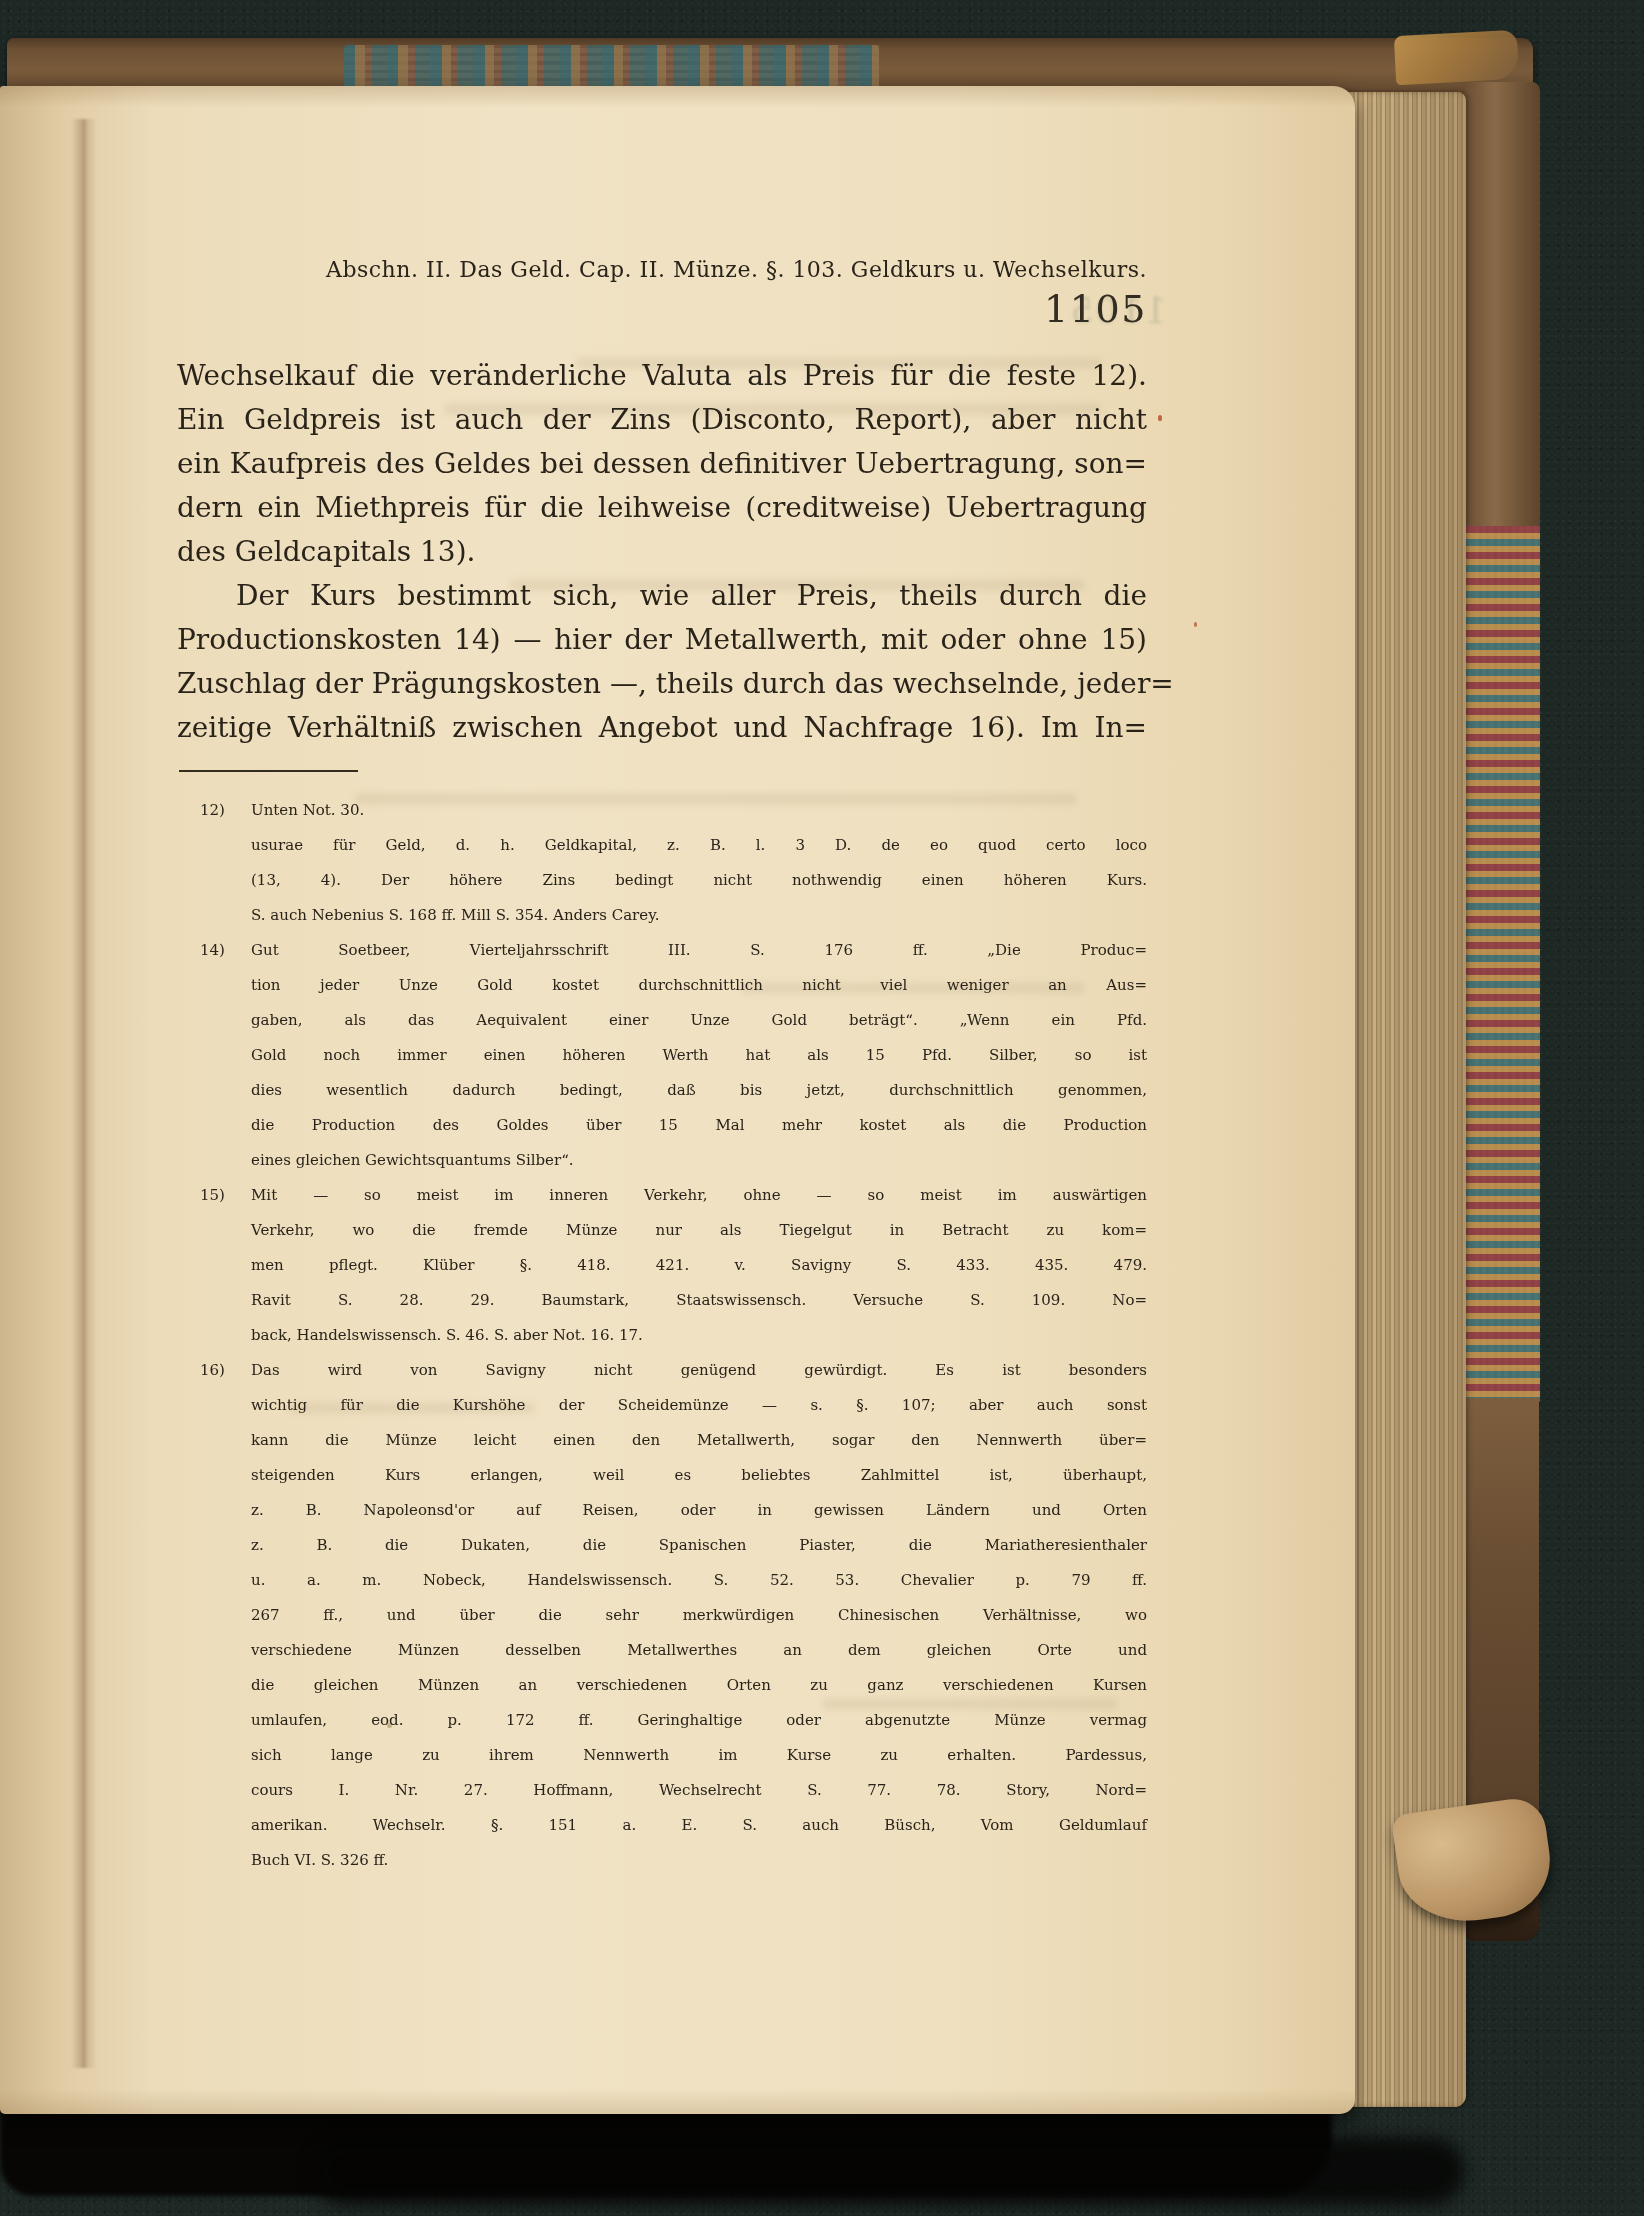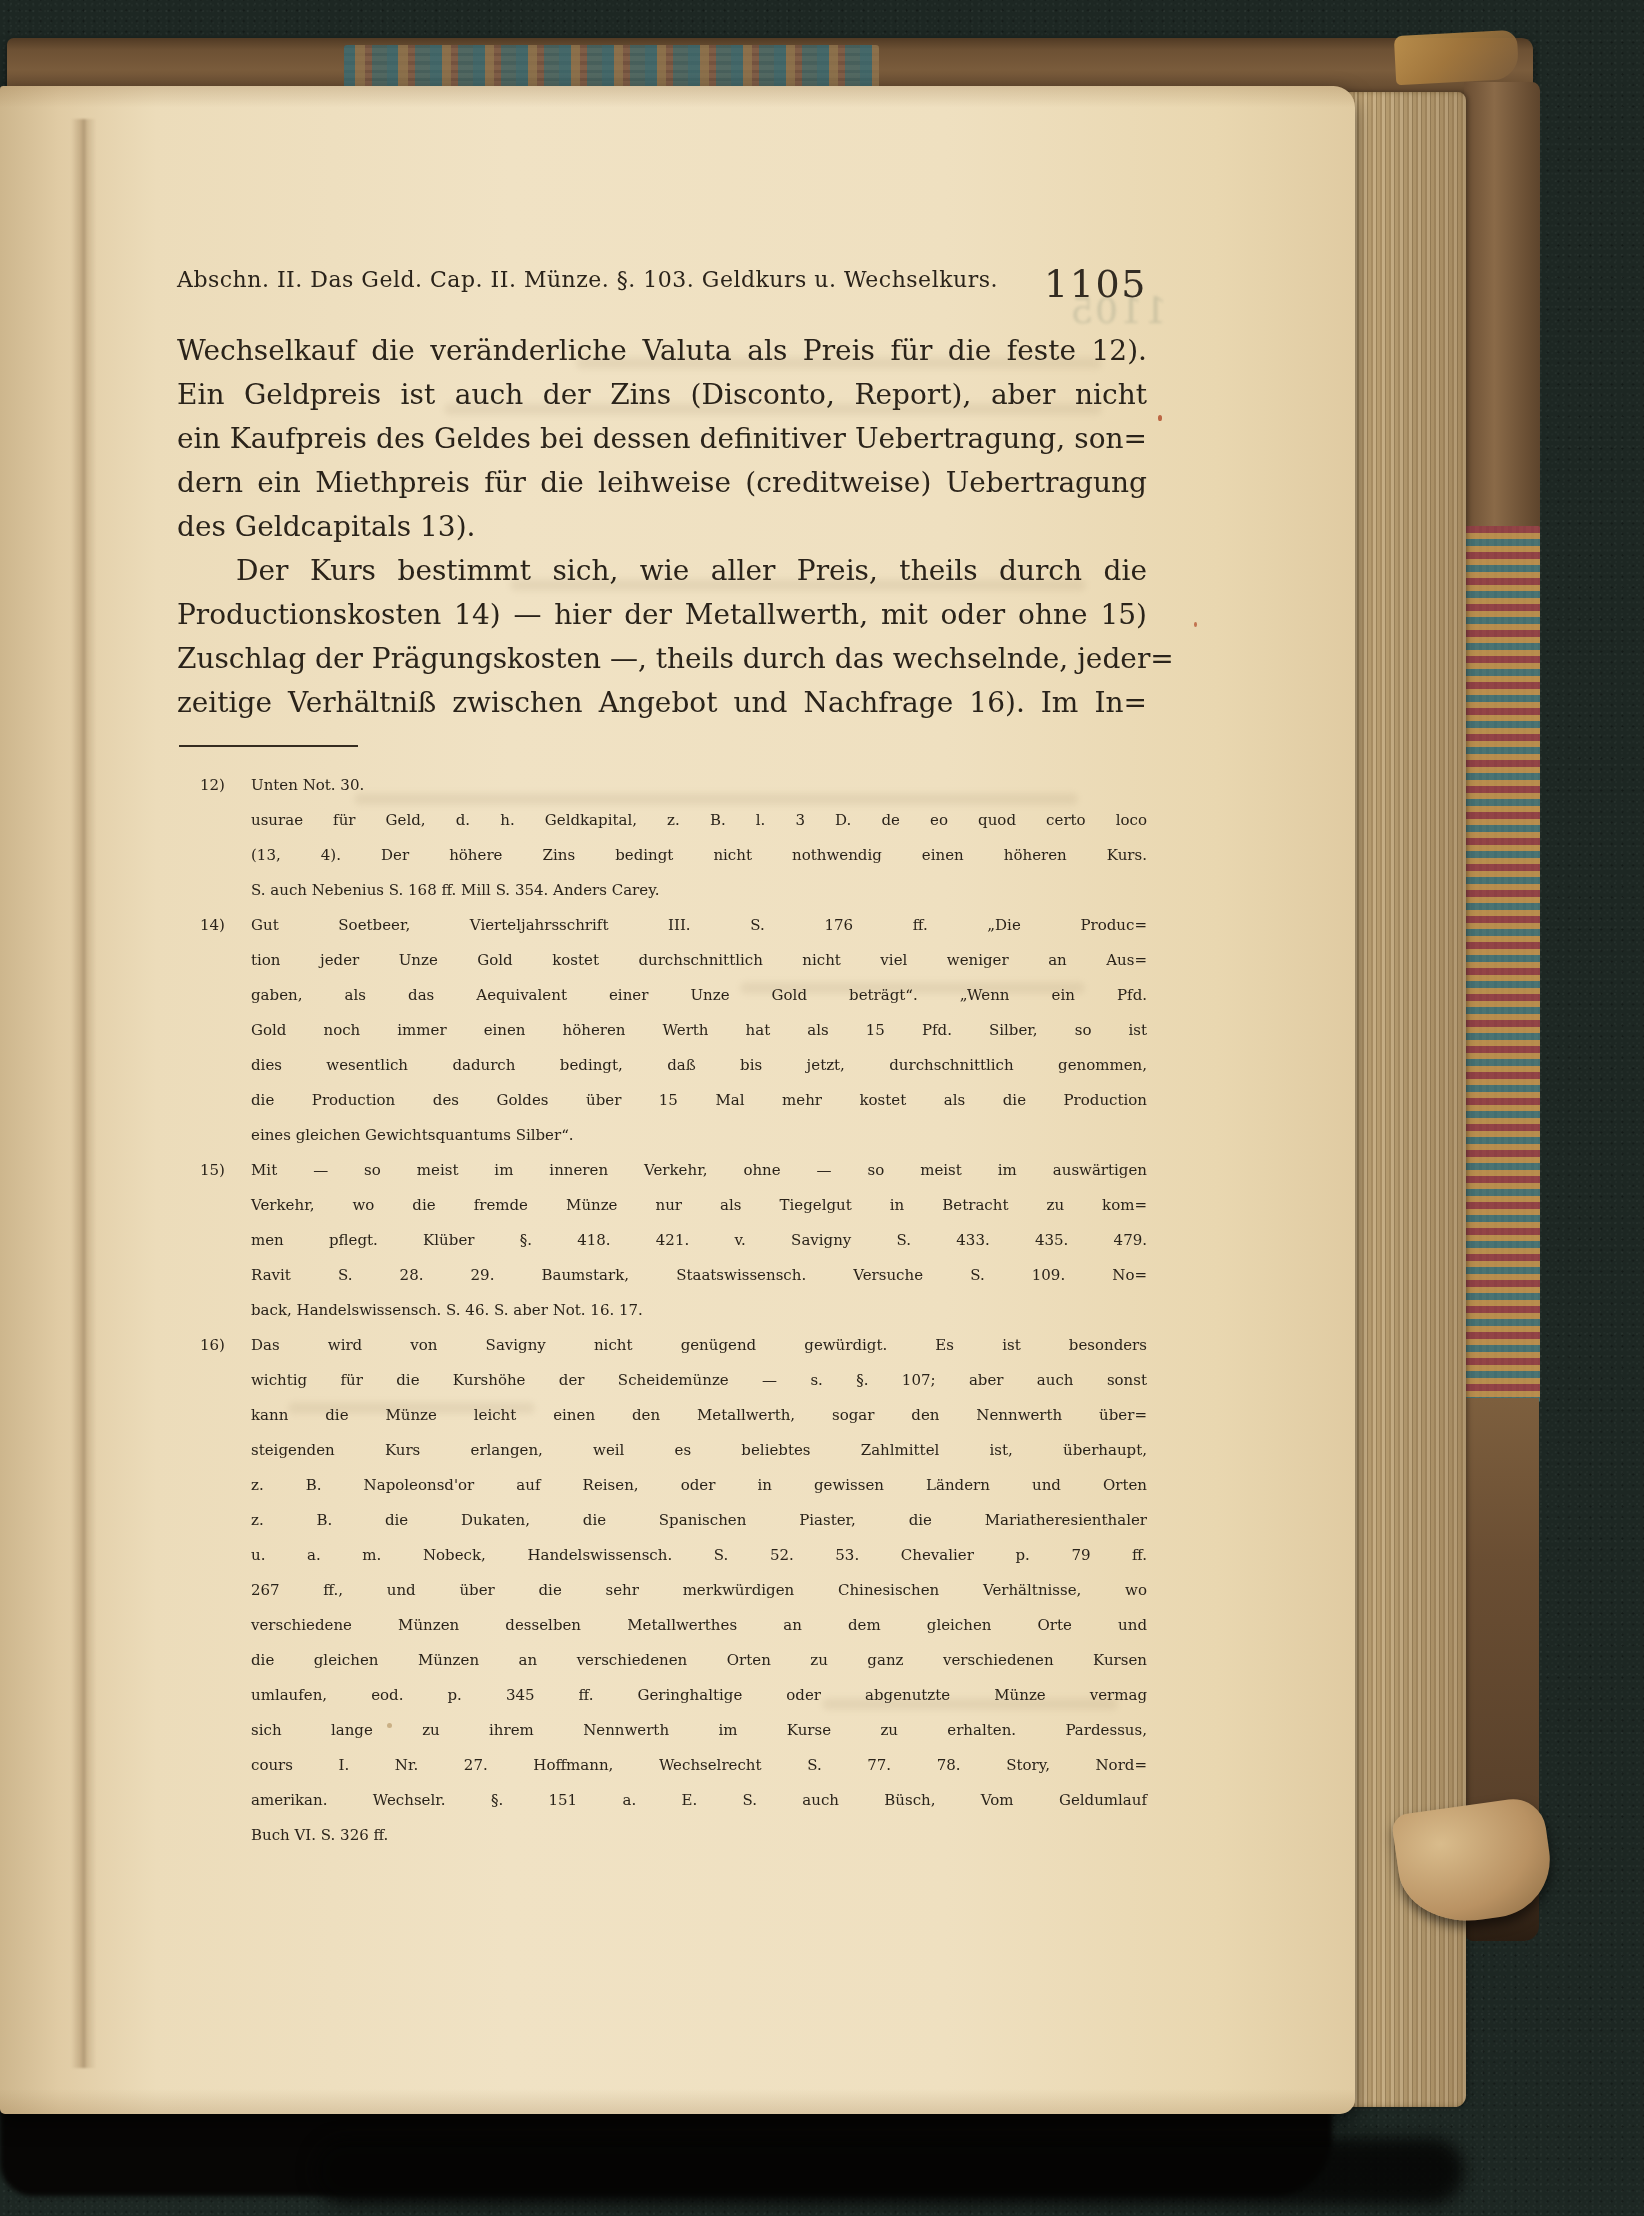--- a/index.html
+++ b/index.html
@@ -79,22 +79,22 @@
   .gutter{position:absolute;left:71px;top:33px;width:25px;height:1949px;
     background:linear-gradient(90deg, rgba(120,90,50,0), rgba(125,92,52,.30) 40%, rgba(95,65,32,.38) 52%, rgba(125,92,52,.22) 64%, rgba(120,90,50,0));
     filter:blur(0.8px);}
   
   .ghost{position:absolute;background:#9b8663;opacity:.13;filter:blur(3.3px);height:12.3px;border-radius:6.6px;}
   .ghost-num{position:absolute;left:1069px;top:204px;font-size:36px;color:#7e8a75;opacity:.28;
     transform:scaleX(-1);filter:blur(1.6px);letter-spacing:1.6px;}
   .speck{position:absolute;border-radius:50%;}
   
   .content{position:absolute;left:177px;top:171px;width:970px;color:#2a231a;}
-  .running-head{display:flex;justify-content:space-between;align-items:center;
-    font-size:22px;letter-spacing:0.5px;white-space:nowrap;}
+  .running-head{display:flex;justify-content:space-between;align-items:flex-end;
+    font-size:22px;letter-spacing:0.5px;white-space:nowrap;flex-direction:column;}
   .pagenum{font-size:38px;letter-spacing:1.6px;color:#332c22;transform:translateY(5px);}
   .body-block{margin-top:28px;font-size:28px;}
   .bl{line-height:44px;text-align:justify;text-align-last:justify;white-space:nowrap;}
   .bl.no-just{text-align-last:left;}
   .bl.indent{padding-left:59px;}
   .fn-rule{width:179px;border:none;border-top:2.5px solid #352c20;margin:20px 0 21.4px 1.6px;}
   .footnotes{font-size:15px;}
   .fl{line-height:35px;text-align:justify;text-align-last:justify;white-space:nowrap;}
   .fl.short{text-align-last:left;}
   .fl.first{padding-left:23px;}
@@ -195,21 +195,21 @@
         </div>
         <div class="fl cont">wichtig für die Kurshöhe der Scheidemünze — s. §. 107; aber auch sonst</div>
         <div class="fl cont">kann die Münze leicht einen den Metallwerth, sogar den Nennwerth über=</div>
         <div class="fl cont">steigenden Kurs erlangen, weil es beliebtes Zahlmittel ist, überhaupt,</div>
         <div class="fl cont">z. B. Napoleonsd'or auf Reisen, oder in gewissen Ländern und Orten</div>
         <div class="fl cont">z. B. die Dukaten, die Spanischen Piaster, die Mariatheresienthaler</div>
         <div class="fl cont">u. a. m.  Nobeck, Handelswissensch. S. 52. 53.  Chevalier p. 79 ff.</div>
         <div class="fl cont">267 ff., und über die sehr merkwürdigen Chinesischen Verhältnisse, wo</div>
         <div class="fl cont">verschiedene Münzen desselben Metallwerthes an dem gleichen Orte und</div>
         <div class="fl cont">die gleichen Münzen an verschiedenen Orten zu ganz verschiedenen Kursen</div>
-        <div class="fl cont">umlaufen, eod. p. 345 ff.  Geringhaltige oder abgenutzte Münze vermag</div>
+        <div class="fl cont">umlaufen, eod. p. 172 ff.  Geringhaltige oder abgenutzte Münze vermag</div>
         <div class="fl cont">sich lange zu ihrem Nennwerth im Kurse zu erhalten.  Pardessus,</div>
         <div class="fl cont">cours I. Nr. 27.  Hoffmann, Wechselrecht S. 77. 78.  Story, Nord=</div>
         <div class="fl cont">amerikan. Wechselr. §. 151 a. E.  S. auch Büsch, Vom Geldumlauf</div>
         <div class="fl cont short">Buch VI. S. 326 ff.</div>
 
       </div>
     </div>
   </div>
 </div>
 

